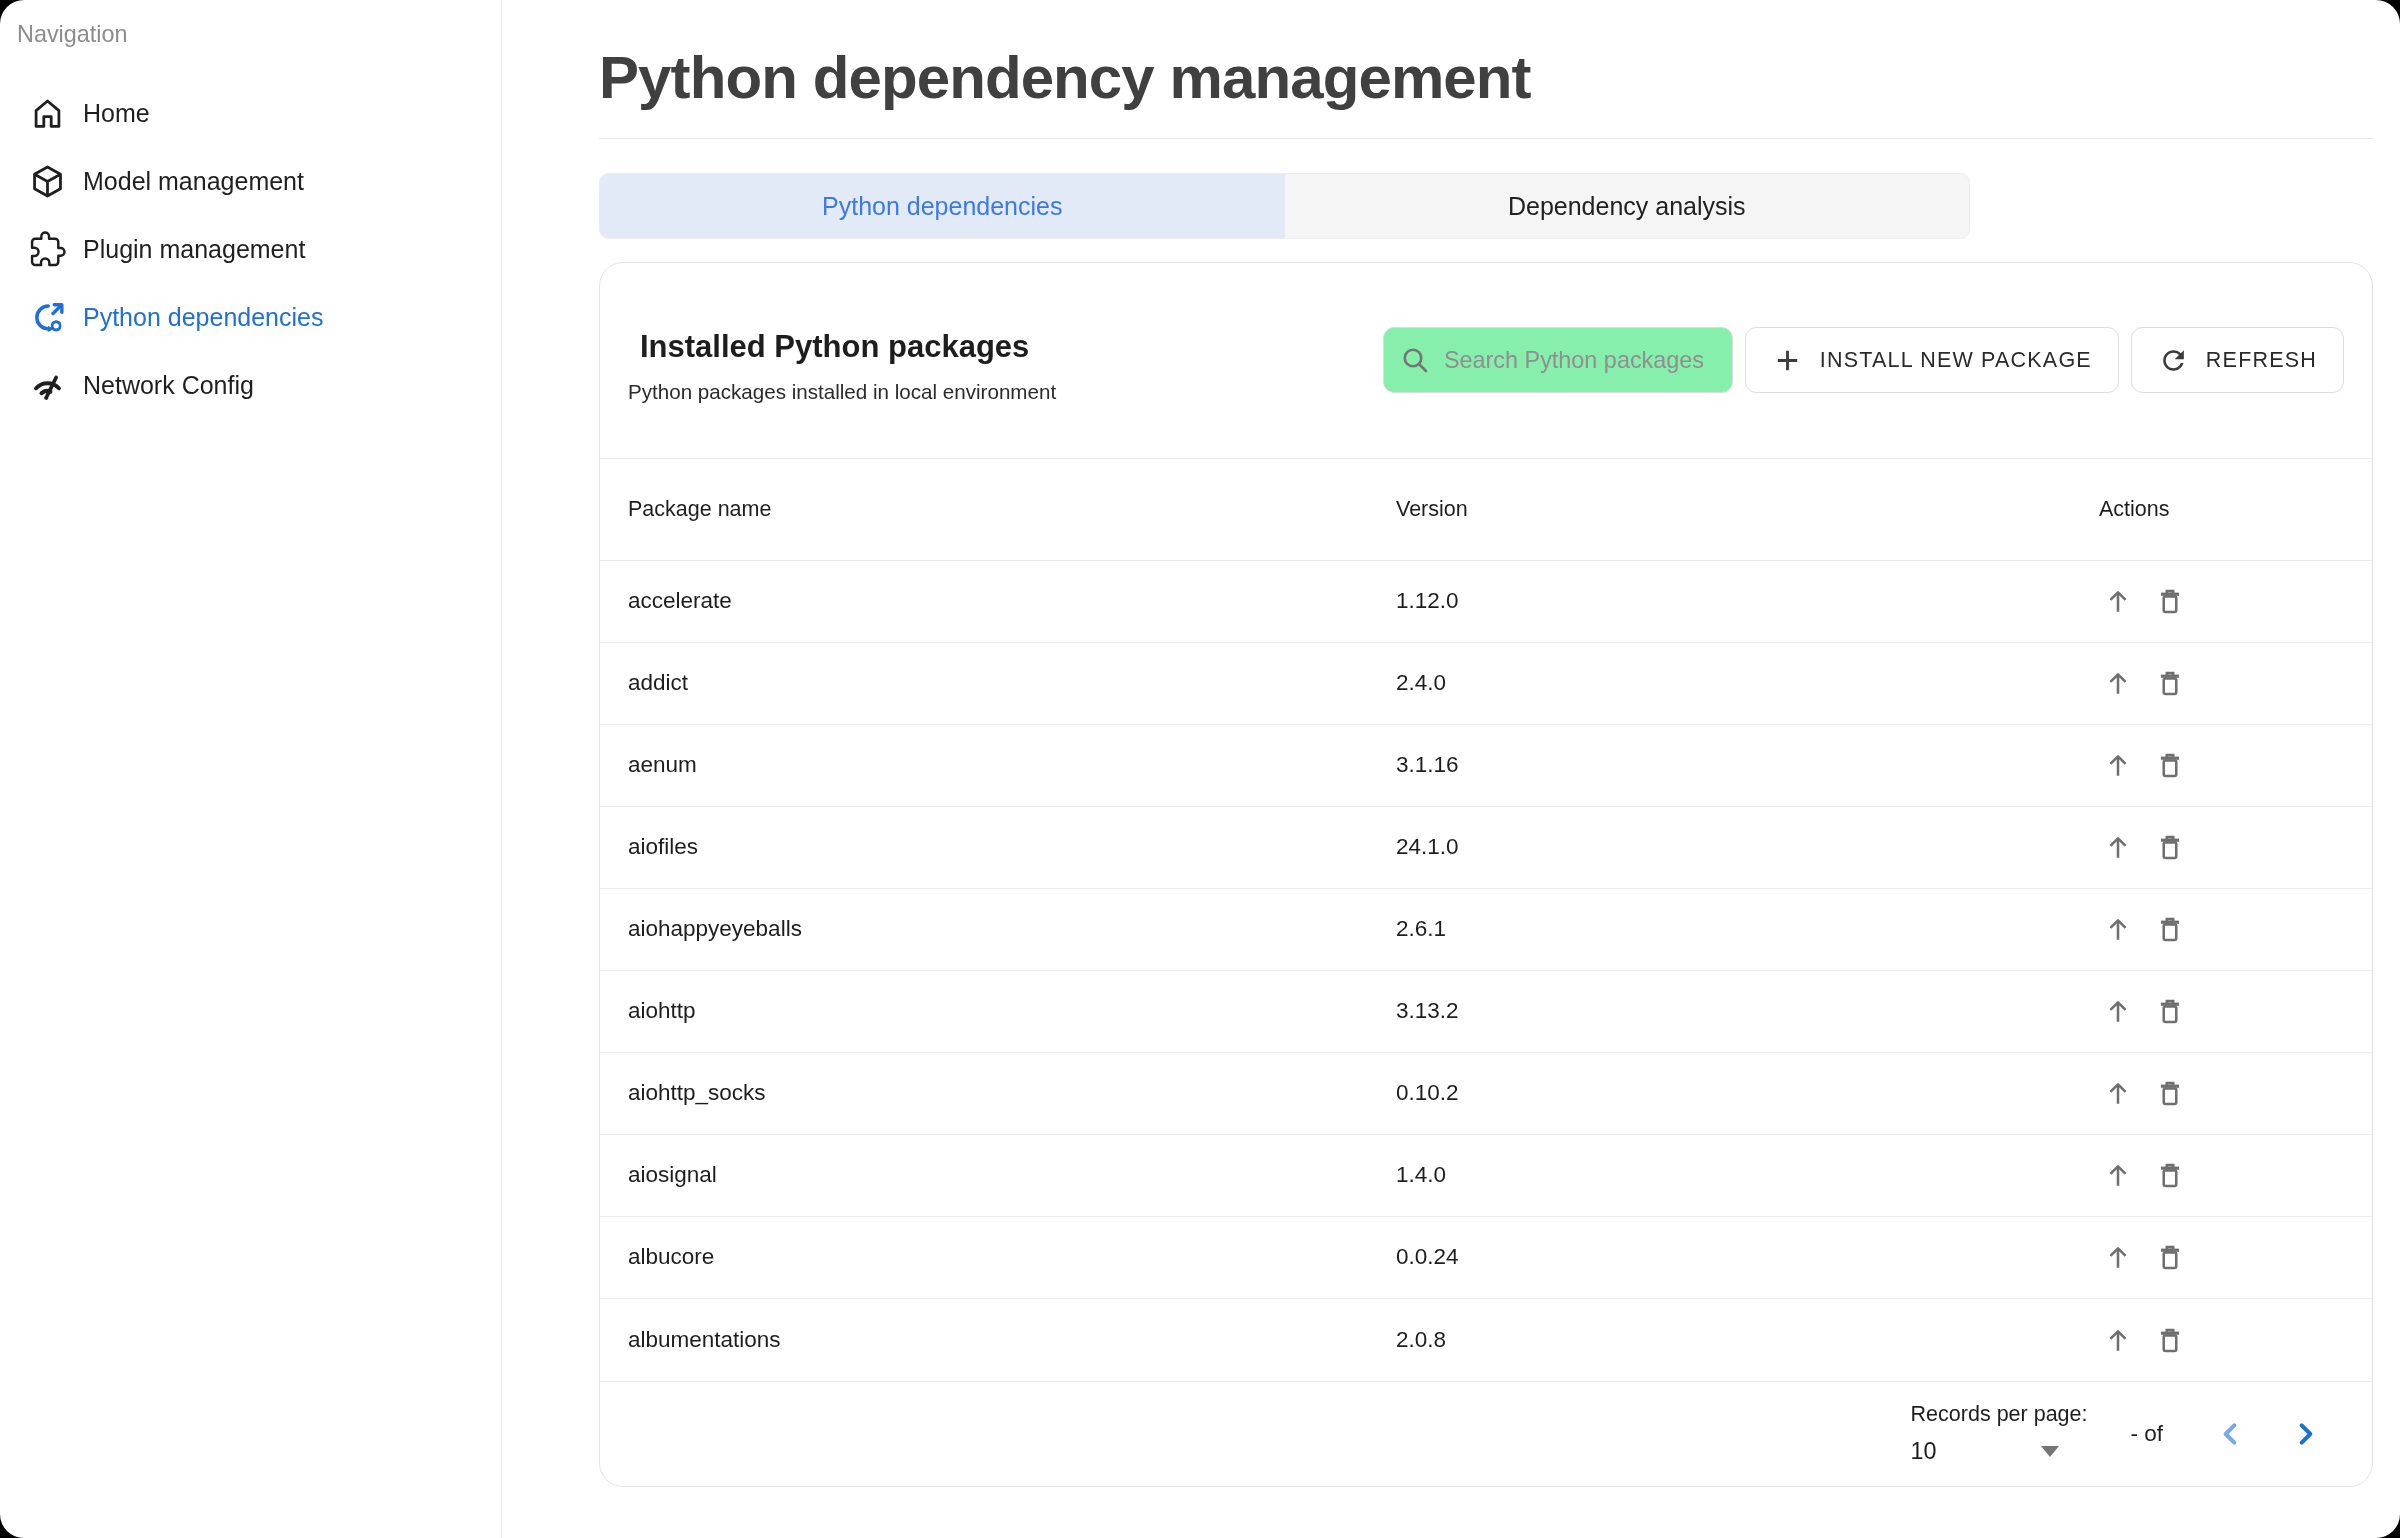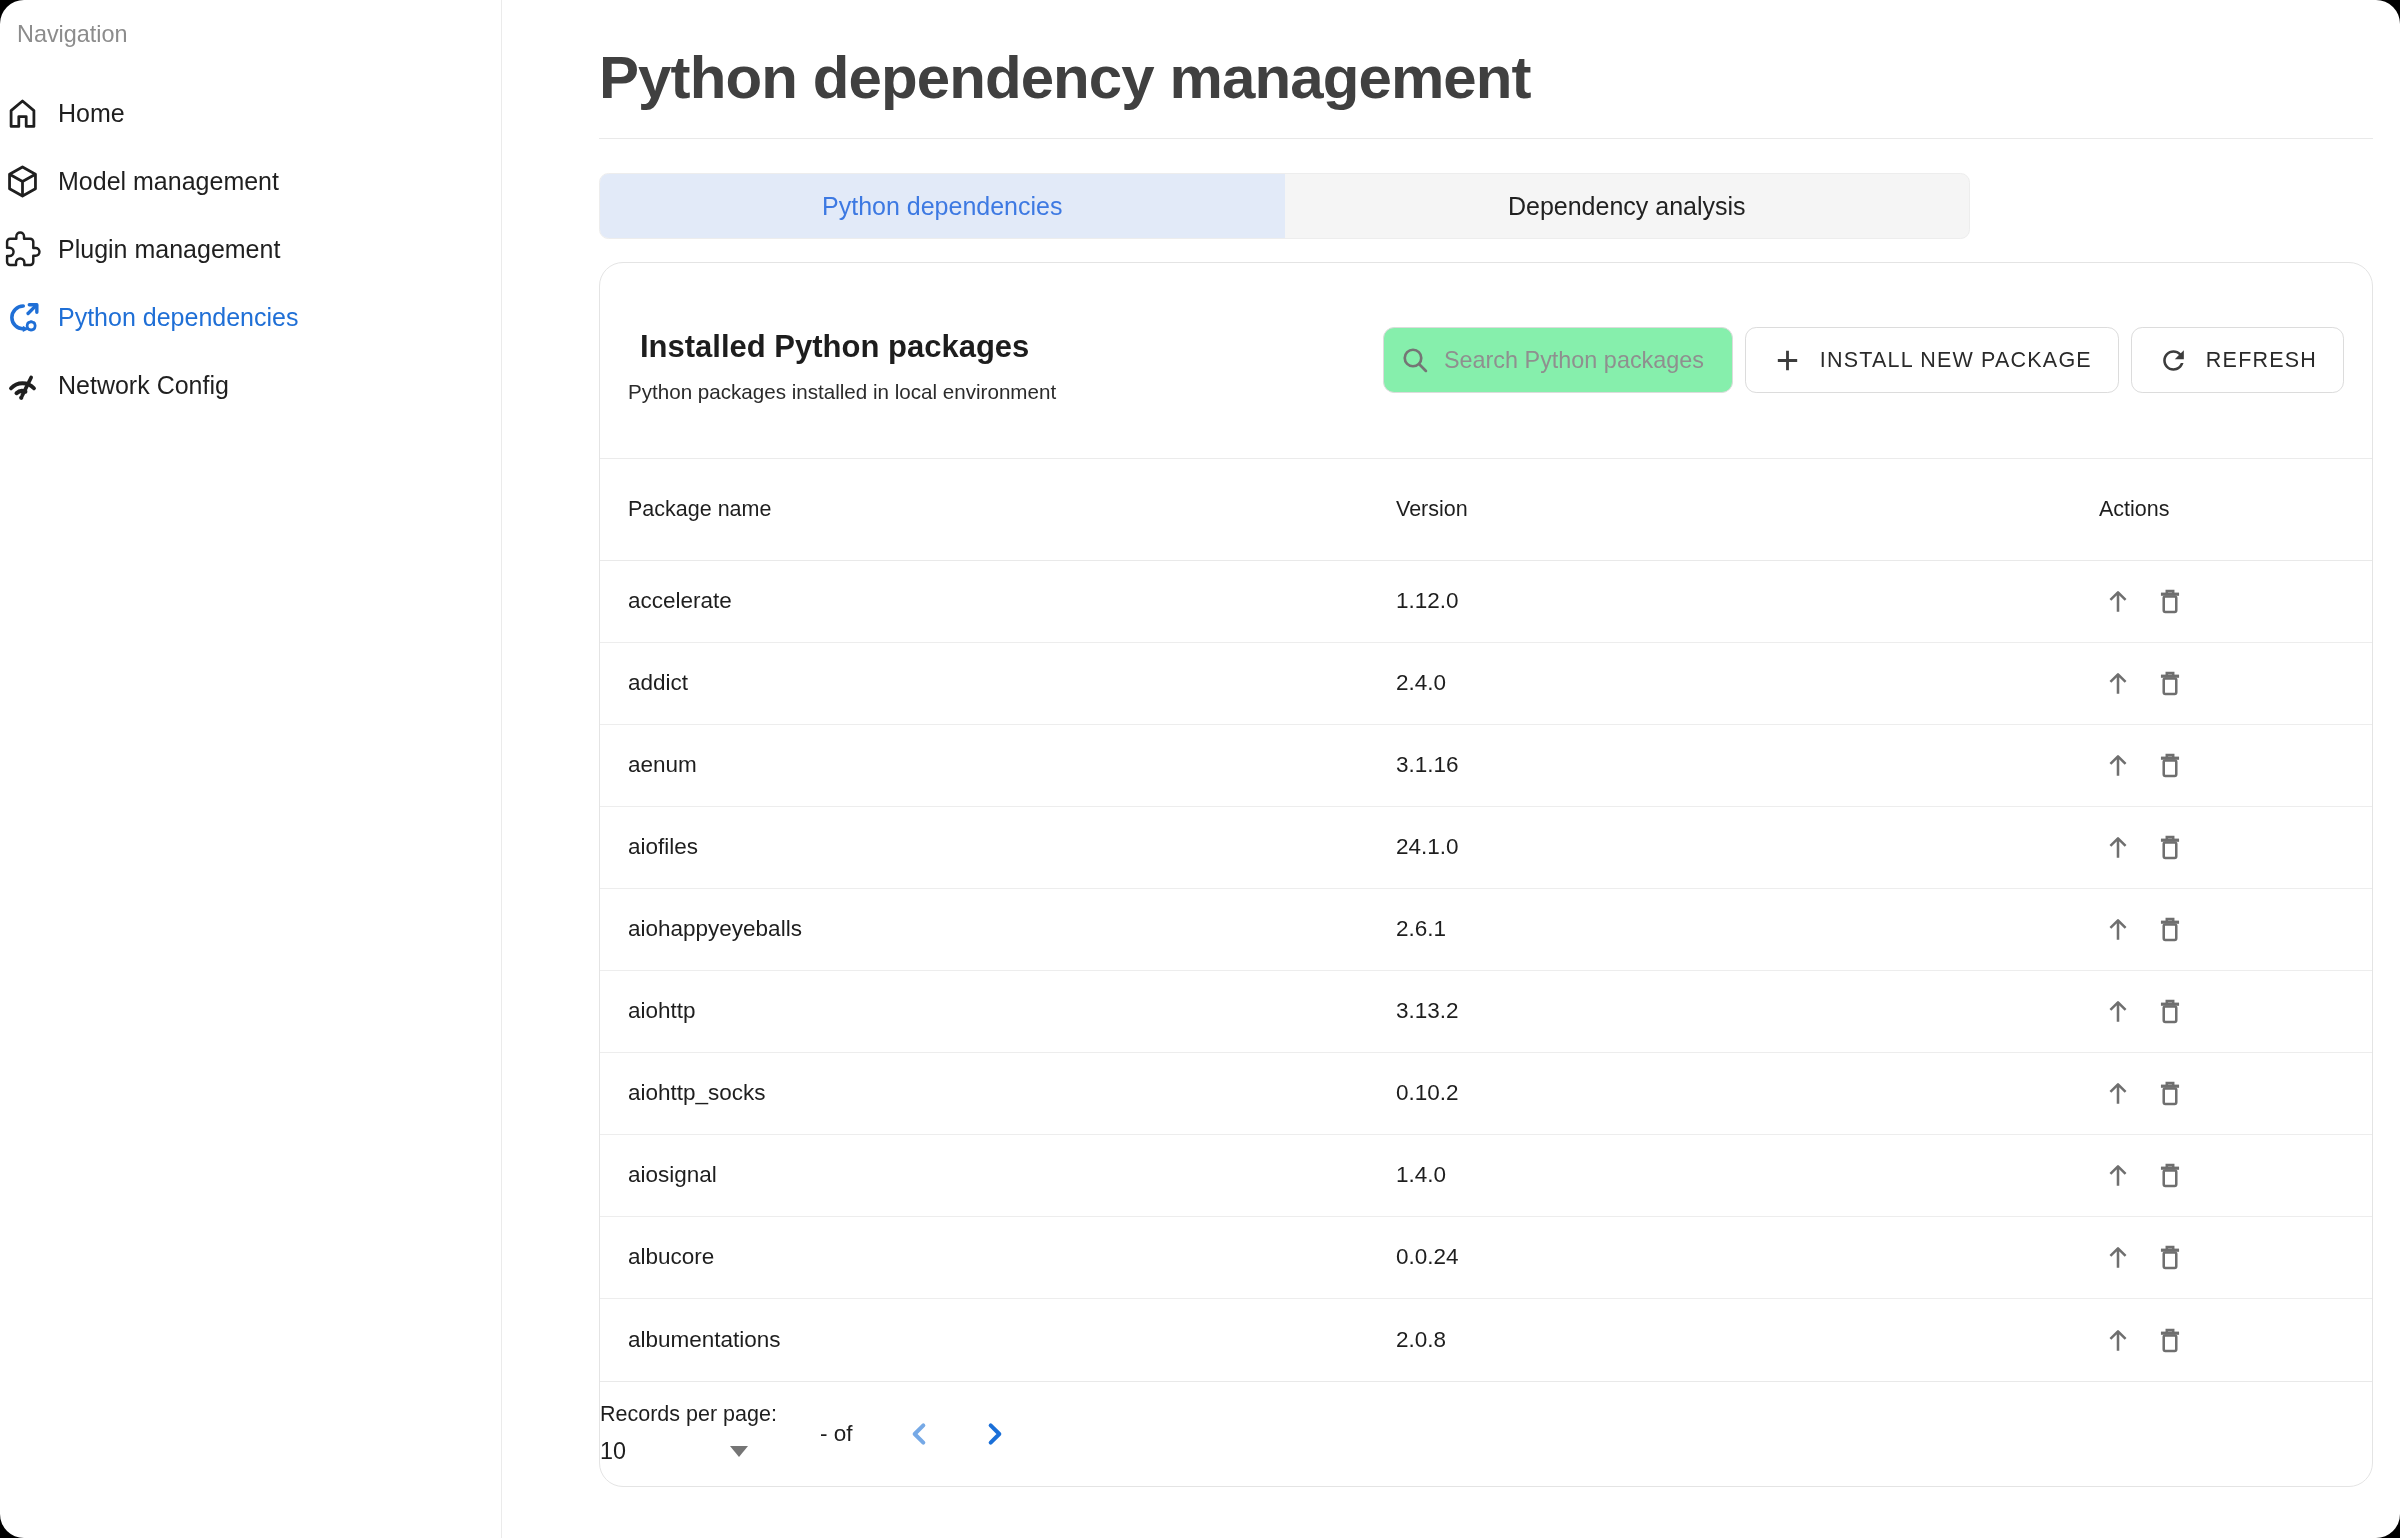--- a/index.html
+++ b/index.html
@@ -4,21 +4,21 @@
 <style>
   html,body{margin:0;padding:0;background:#000;}
   *{box-sizing:border-box;}
   .app{
     position:relative;width:2400px;height:1538px;background:#fff;border-radius:24px;
     overflow:hidden;display:flex;font-family:"Liberation Sans",sans-serif;color:#212121;
   }
   
   .sidebar{width:502px;min-width:502px;height:100%;border-right:1.9px solid #ebebeb;padding-top:20.6px;}
   .nav-header{font-size:23.4px;color:#8c8c8c;margin:0 0 32px 17px;}
-  .nav-item{display:flex;align-items:center;height:68px;padding-left:4px;cursor:pointer;color:#1f1f1f;}
+  .nav-item{display:flex;align-items:center;height:68px;padding-left:29px;cursor:pointer;color:#1f1f1f;}
   .nav-item .nav-icon{width:37px;height:37px;display:flex;align-items:center;justify-content:center;margin-right:17px;}
   .nav-item .nav-icon svg{width:37px;height:37px;}
   .nav-item .nav-label{font-size:25px;}
   .nav-item.active{color:#1f6fd6;}
   
   .content{flex:1;padding:0 15px 0 97px;}
   .page-title{font-size:60px;font-weight:700;letter-spacing:-0.9px;margin:43px 0 0 0;line-height:1.15;color:#404040;}
   .title-divider{width:1774px;border-bottom:1.9px solid #e9e9e9;margin-top:26px;}
   
   .tab-bar{margin-top:34px;width:1371px;height:66px;background:#f5f5f5;border:0.9px solid #ededed;border-radius:9.4px;display:flex;overflow:hidden;}
@@ -41,21 +41,21 @@
   .thead,.trow{display:grid;grid-template-columns:768px 703px 1fr;align-items:center;padding-left:28px;}
   .thead{height:103px;border-top:1.9px solid #ebebeb;border-bottom:1.9px solid #e9e9e9;}
   .th{font-size:21.5px;font-weight:400;color:#1e1e1e;}
   .trow{height:82px;border-bottom:1.9px solid #ededed;}
   .trow:last-child{border-bottom:none;}
   .td{font-size:22.5px;color:#1e1e1e;}
   .td.actions{display:flex;align-items:center;gap:15px;}
   .icon-btn{border:none;background:none;padding:0;width:37px;height:37px;display:flex;align-items:center;justify-content:center;cursor:pointer;color:#6f6f6f;}
   .icon-btn svg{width:32px;height:32px;}
   
-  .card-footer{height:105px;border-top:1.9px solid #e9e9e9;display:flex;align-items:center;justify-content:flex-start;padding-right:49px;}
+  .card-footer{height:105px;border-top:1.9px solid #e9e9e9;display:flex;align-items:center;justify-content:flex-end;padding-right:49px;}
   .rpp{display:flex;flex-direction:column;}
   .rpp-label{font-size:21.5px;color:#1e1e1e;margin-bottom:11.2px;}
   .rpp-select{display:flex;align-items:center;justify-content:space-between;width:152px;font-size:23.4px;cursor:pointer;color:#1e1e1e;}
   .caret{width:0;height:0;border-left:9.4px solid transparent;border-right:9.4px solid transparent;border-top:11.2px solid #757575;margin-right:3.7px;}
   .range{font-size:22.5px;color:#1e1e1e;margin:0 49px 0 43px;}
   .pager{display:flex;align-items:center;gap:37px;}
   .chev{border:none;background:none;padding:0;width:37px;height:37px;display:flex;align-items:center;justify-content:center;cursor:pointer;color:#1a6fd8;}
   .chev.disabled{color:#76a9e6;}
   .chev svg{width:32px;height:32px;}
 </style>

